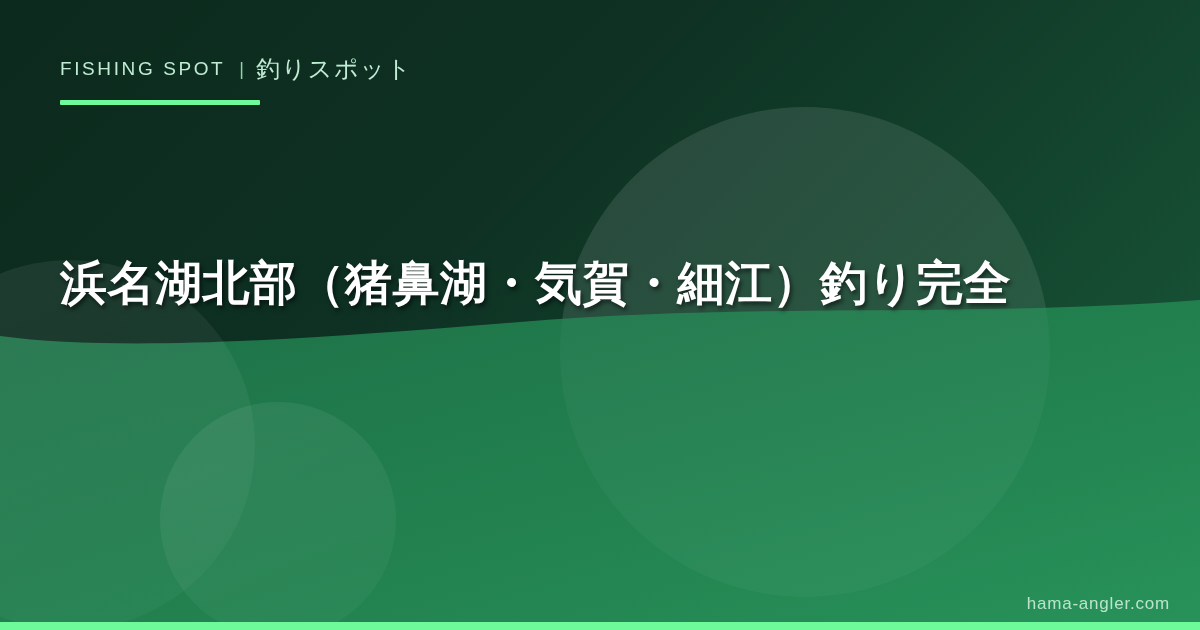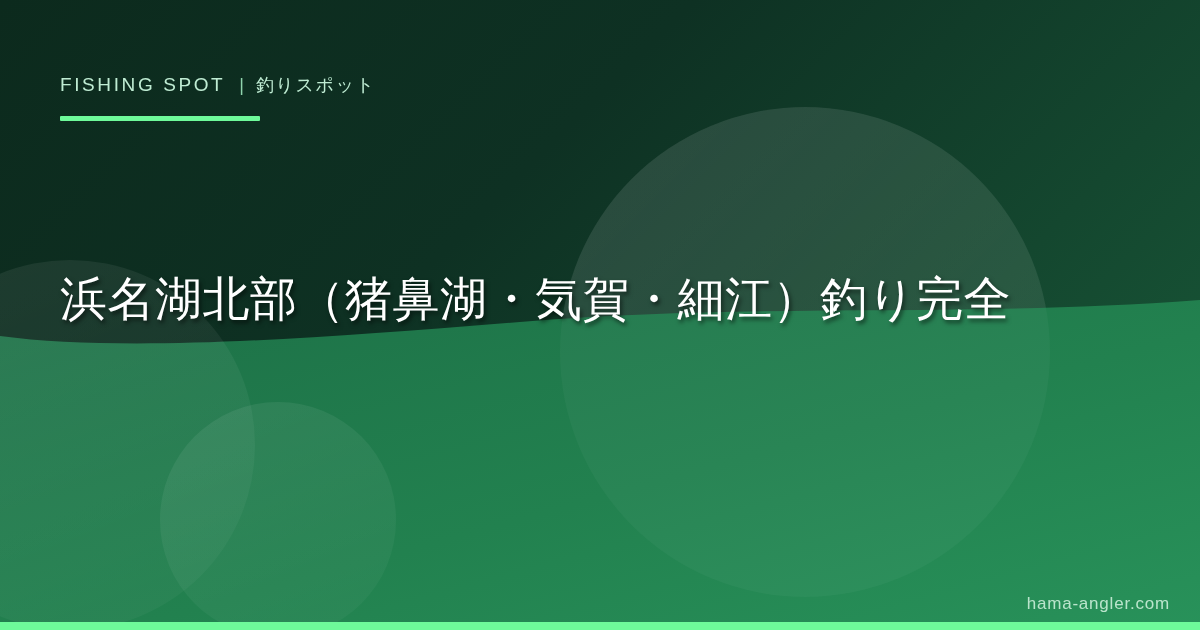--- a/index.html
+++ b/index.html
@@ -19,21 +19,20 @@
   }
 
   
   .bg-layer{ position:absolute; inset:0; pointer-events:none; }
   .bg-svg{ display:block; width:1200px; height:630px; }
 
   
   .content{
     position:absolute; inset:0;
     padding:56px 60px 15px 60px;
-    margin-top:16px;
   }
 
   .eyebrow{
     display:flex;
     align-items:center;
     gap:0;
     height:26px;
   }
   .eyebrow-en{
     font-size:19px;
@@ -44,21 +43,21 @@
     white-space:nowrap;
   }
   .eyebrow-sep{
     font-size:18px;
     color:#8fd4ad;
     line-height:26px;
     margin:0 12px 0 14px;
     font-weight:300;
   }
   .eyebrow-ja{
-    font-size:18px;
+    font-size:24px;
     letter-spacing:1.6px;
     color:#bfecd3;
     font-weight:400;
     line-height:26px;
     white-space:nowrap;
   }
 
   .accent-rule{
     margin-top:18px;
     width:200px;
@@ -66,21 +65,21 @@
     background:#6efa9a;
     border-radius:1px;
   }
 
   .headline{
     position:absolute;
     left:60px;
     right:60px;
     top:252px;
     font-size:47px;
-    font-weight:400;
+    font-weight:700;
     line-height:1.32;
     color:#ffffff;
     letter-spacing:0.5px;
     text-shadow:2px 3px 4px rgba(0,0,0,0.55);
     white-space:nowrap;
   }
 
   .watermark{
     position:absolute;
     right:30px;

